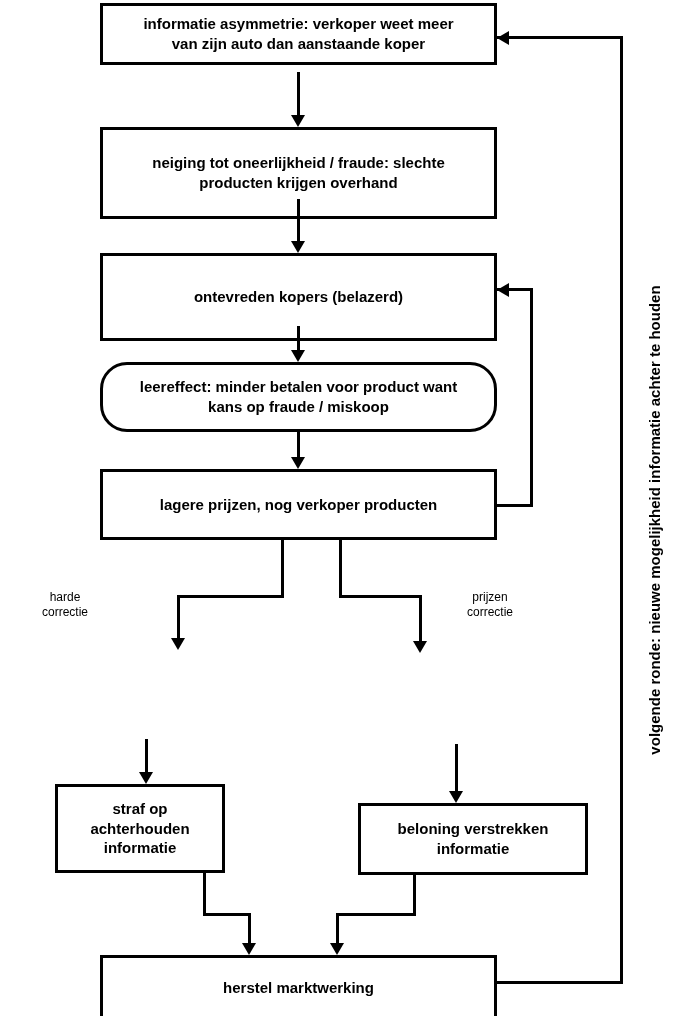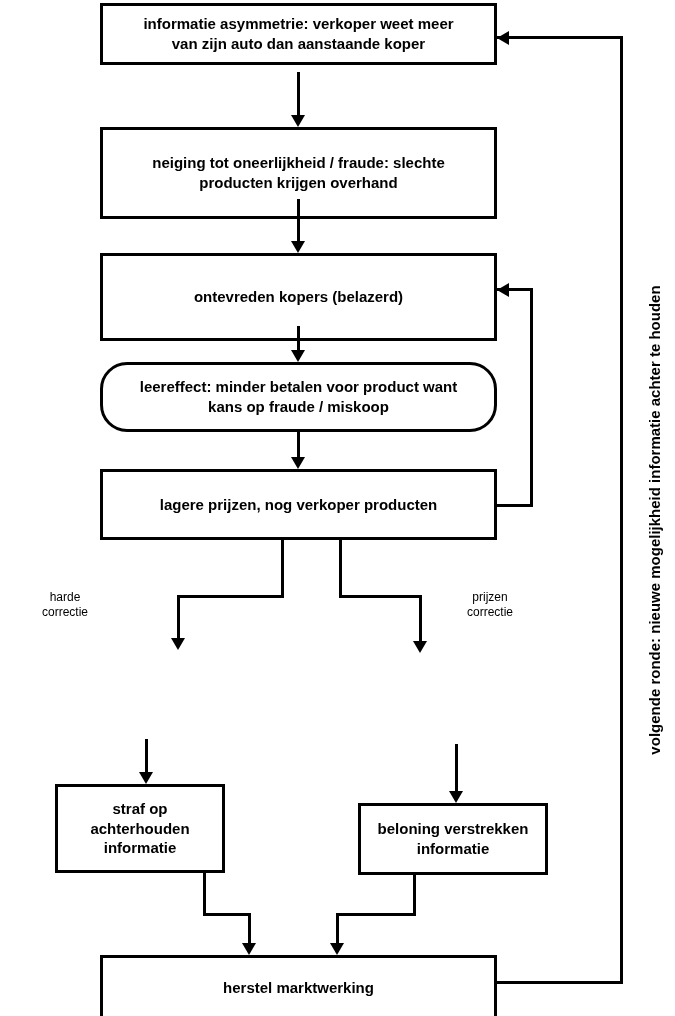--- a/index.html
+++ b/index.html
@@ -74,21 +74,21 @@
   }
   
   #b1        { left: 100px; top:   3px; width: 397px; height: 62px; }
   #b2        { left: 100px; top: 127px; width: 397px; height: 92px; }
   #b3        { left: 100px; top: 253px; width: 397px; height: 88px; }
   #b4        { left: 100px; top: 362px; width: 397px; height: 70px; border-radius: 27px; }
   #b5        { left: 100px; top: 469px; width: 397px; height: 71px; }
   #bschade   { left:  47px; top: 650px; width: 199px; height: 89px; }
   #bstraf    { left:  47px; top: 784px; width: 170px; height: 89px; margin-left: 8px; }
   #bgarantie { left: 352px; top: 653px; width: 208px; height: 91px; }
-  #bbeloning { left: 358px; top: 803px; width: 190px; height: 72px; }
+  #bbeloning { left: 358px; top: 803px; width: 230px; height: 72px; }
   #bherstel  { left: 100px; top: 955px; width: 397px; height: 66px; }
   #lbl-harde  { left:  15px; top: 590px; width: 100px; }
   #lbl-zachte { left: 440px; top: 590px; width: 100px; }
 </style>
 </head>
 <body>
 
 <div id="canvas">
 
   <div class="box" id="b1">informatie asymmetrie: verkoper weet meer

